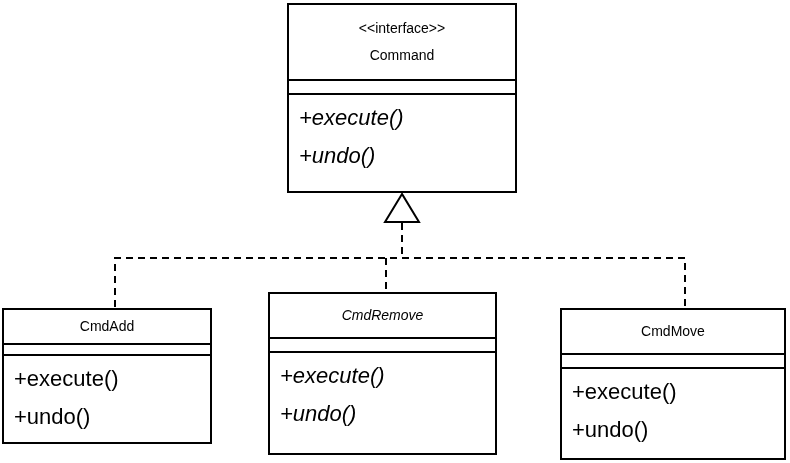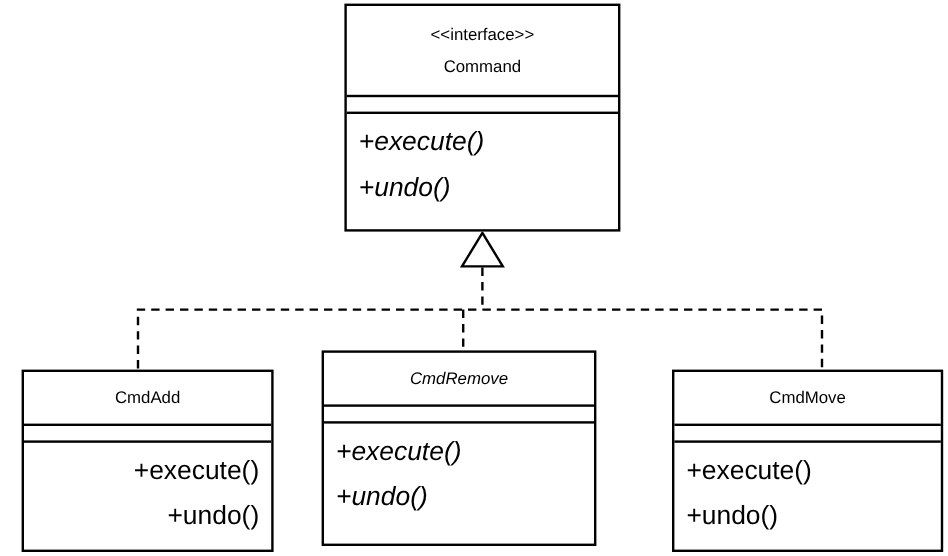--- a/index.html
+++ b/index.html
@@ -49,21 +49,21 @@
   .uml-method {
     font-size: 22px;
     line-height: 26px;
     margin: 0 0 12px 0;
     white-space: nowrap;
   }
   .italic .uml-method { font-style: italic; }
 
   #box-command   { left: 287px; top: 3px;   width: 230px; height: 190px; }
   #box-command .uml-title { height: 74px; }
-  #box-cmdadd    { left: 18px;   top: 308px; width: 210px; height: 152px; text-align: right; }
+  #box-cmdadd    { left: 2px;   top: 308px; width: 210px; height: 136px; }
   #box-cmdremove { left: 268px; top: 292px; width: 229px; height: 163px; font-style: italic; }
   #box-cmdmove   { left: 560px; top: 308px; width: 226px; height: 152px; }
   .subclass .uml-title { height: 43px; }
 </style>
 </head>
 <body>
 
 <div class="diagram">
 
   <svg class="connectors" viewBox="0 0 790 463" xmlns="http://www.w3.org/2000/svg">

